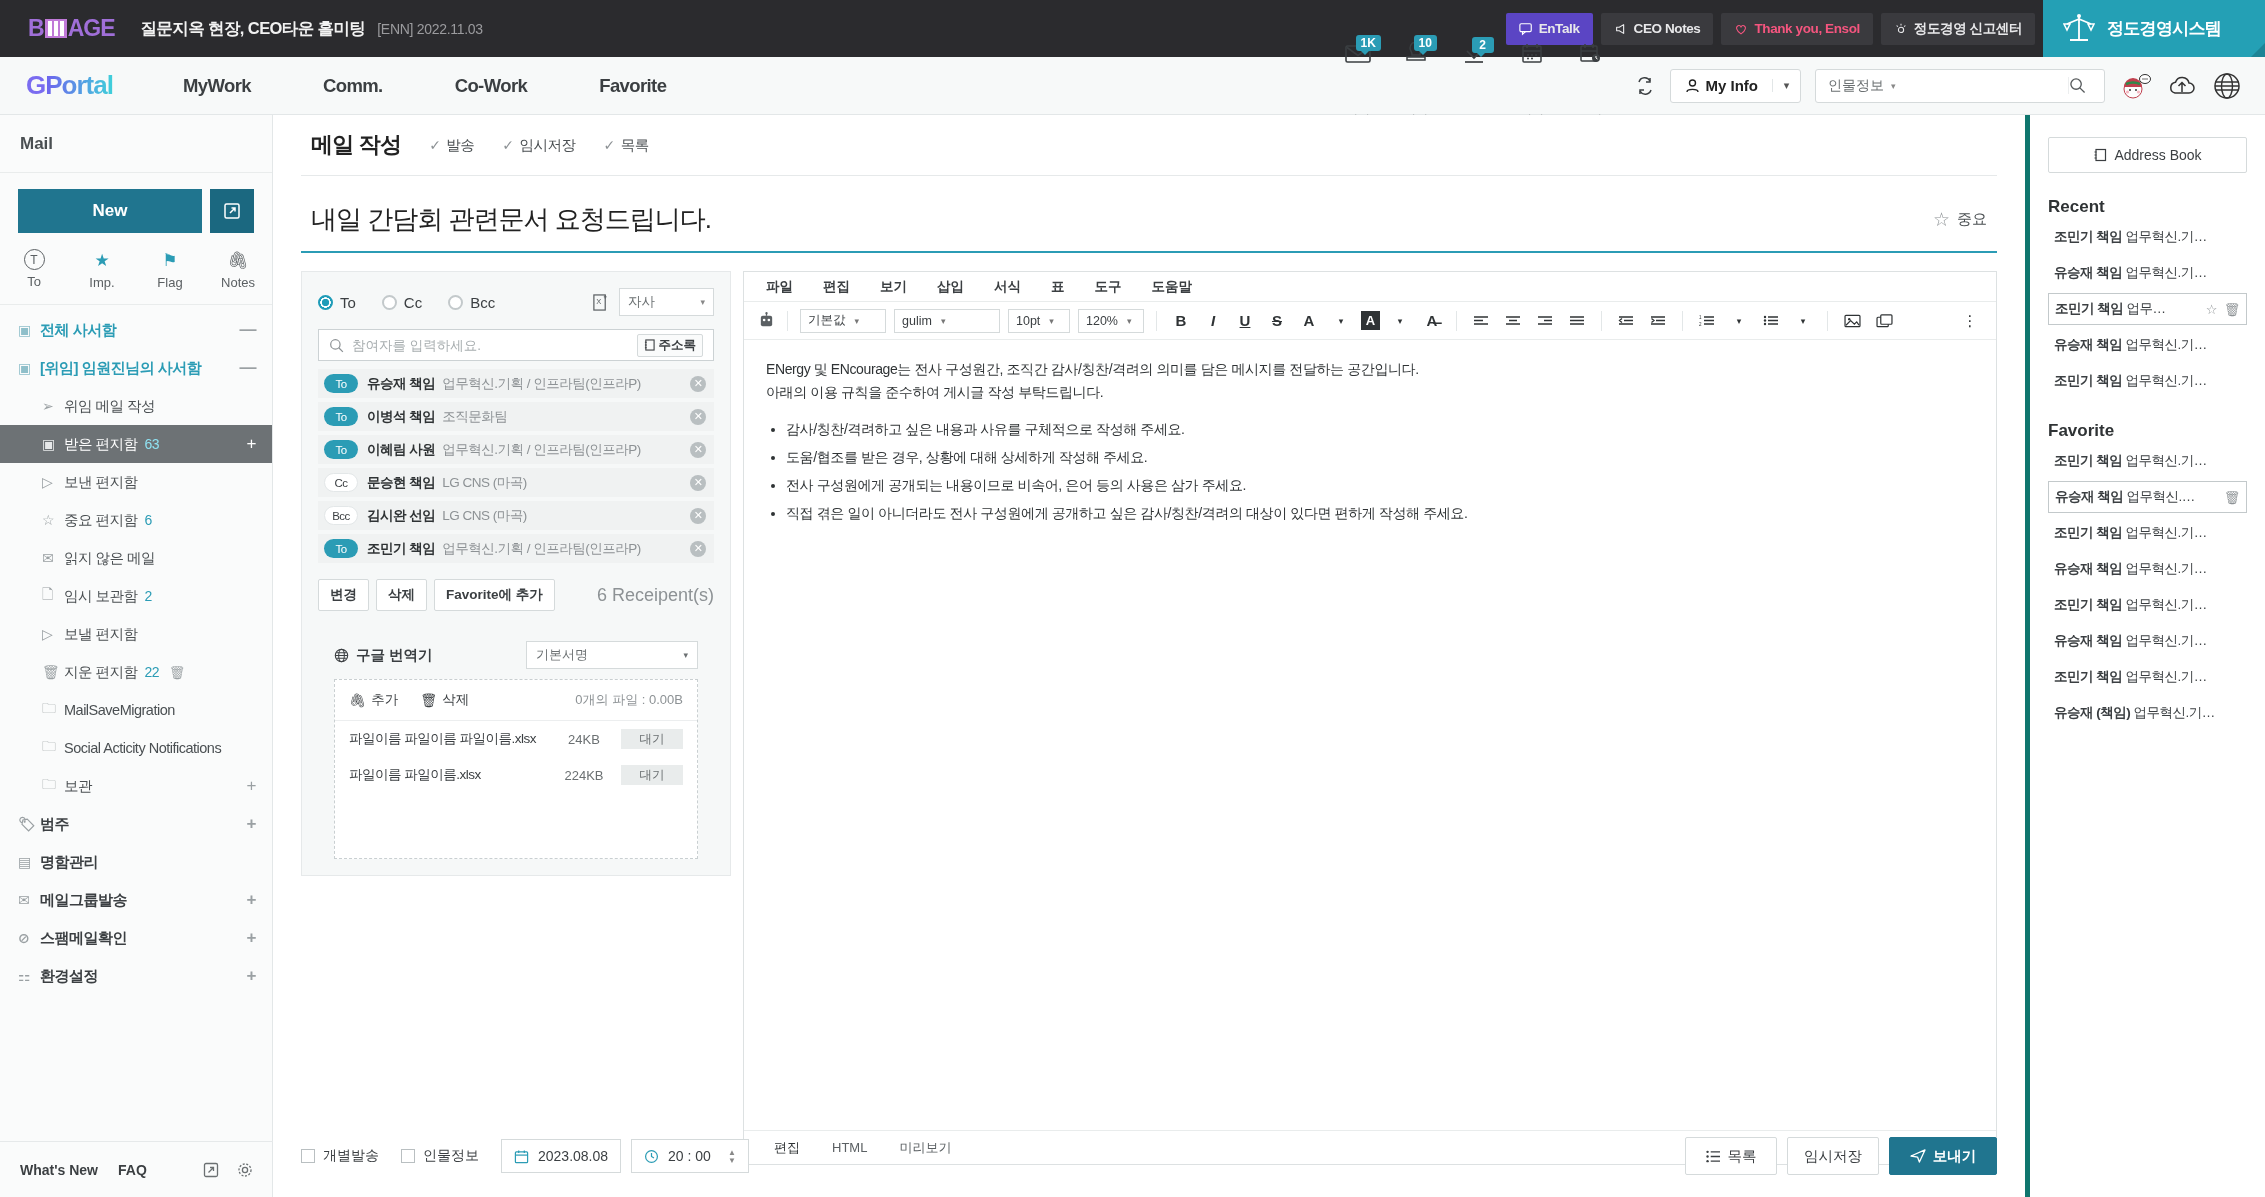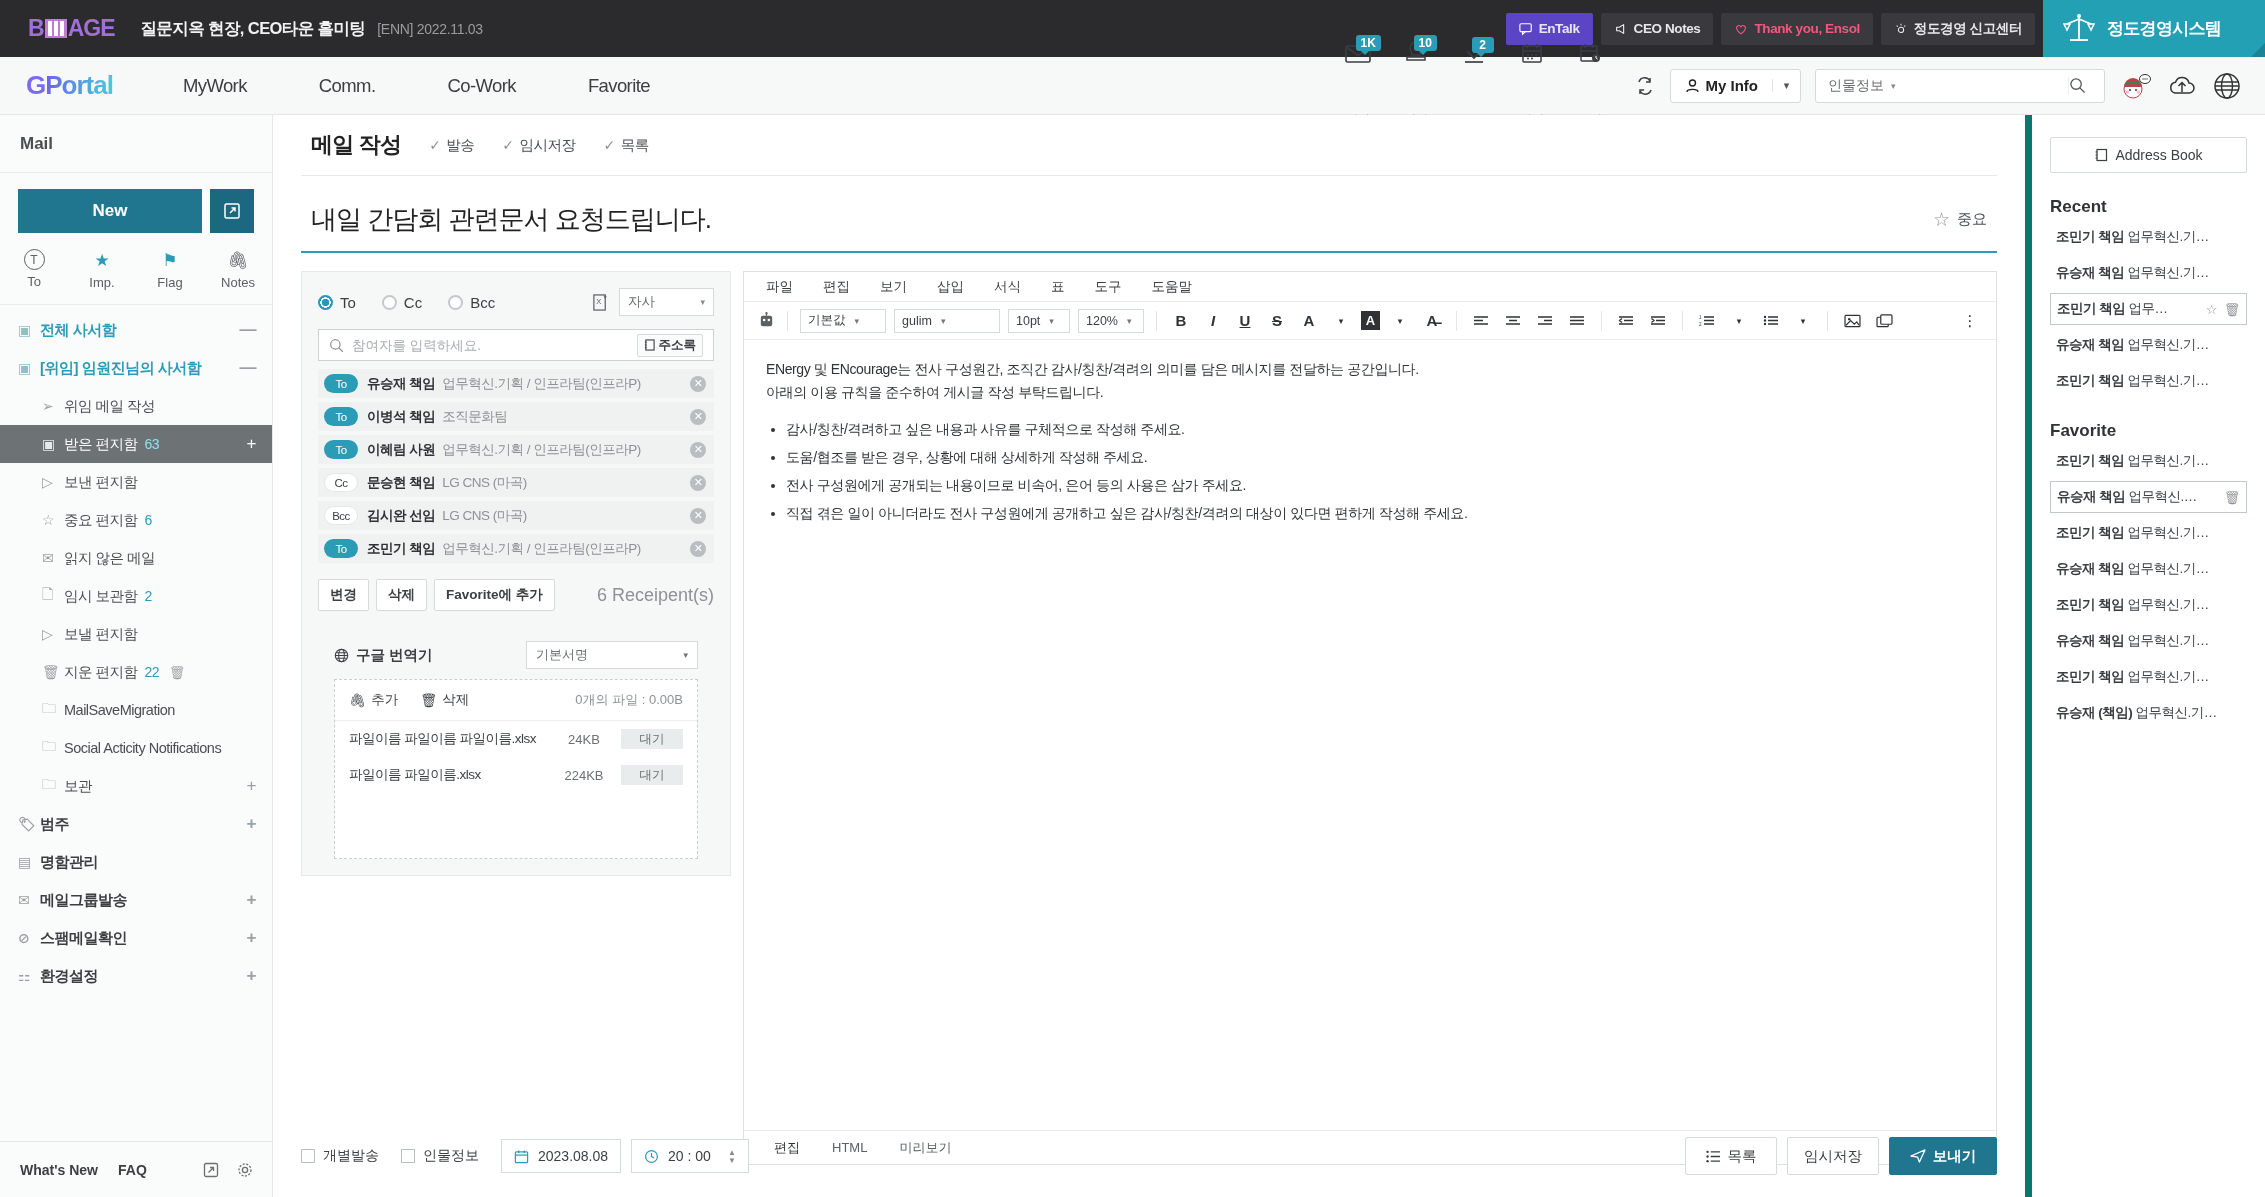--- a/index.html
+++ b/index.html
@@ -44,21 +44,21 @@
 
   
   .navbar {
     position:absolute; left:0; top:57px; width:2265px; height:58px;
     background:#f7f9f9; border-bottom:1px solid #e3e7e8; display:flex; align-items:center;
   }
   .portal-logo { margin-left:26px; font-size:26px; font-weight:bold; letter-spacing:-1px; display:flex; align-items:center;}
   .portal-logo .g { color:#7a6cf0; }
   .portal-logo .p { background:linear-gradient(90deg,#6f62ee,#3fd0da); -webkit-background-clip:text; background-clip:text; color:transparent; }
   .nav-links { display:flex; margin-left:70px; gap:72px; }
-  .nav-links a { color:#3b3f42; font-size:18.5px; font-weight:normal; text-decoration:none; letter-spacing:-0.6px; }
+  .nav-links a { color:#3b3f42; font-size:18.5px; font-weight:bold; text-decoration:none; letter-spacing:-0.6px; }
   .nav-tools { margin-left:auto; display:flex; align-items:center; gap:0; padding-right:24px; }
   .nt-item { width:40px; display:flex; flex-direction:column; align-items:center; position:relative; margin-right:18px;gap:46px; }
   .nt-item .lbl { font-size:12.5px; color:#3b3f42; margin-top:2px; letter-spacing:-0.5px; }
   .nt-badge {
     position:absolute; top:-7px; left:18px; background:#2b9cb5; color:#fff;
     font-size:12px; font-weight:bold; border-radius:3px; padding:1px 5px; min-width:22px; text-align:center;
   }
   .nt-badge::after{content:"";position:absolute;left:5px;bottom:-4px;border:4px solid transparent;border-top-color:#2b9cb5;border-bottom:0;}
   .refresh-ico { margin:0 14px 0 6px; color:#444; }
   .myinfo {
@@ -188,21 +188,21 @@
   .ab-head { display:flex; align-items:center; gap:22px; padding:11px 14px; font-size:13.5px; color:#3b3f42; border-bottom:1px solid #eceeef;}
   .ab-head .it { display:flex; align-items:center; gap:5px; }
   .ab-head .sz { margin-left:auto; color:#8d9295; font-size:13px; }
   .ab-row { display:flex; align-items:center; padding:8px 14px; font-size:13.5px; color:#3b3f42; gap:10px;}
   .ab-row .fname { flex:1; letter-spacing:-0.5px; }
   .ab-row .fsz { color:#6b7072; font-size:13px; width:54px; text-align:center;}
   .ab-row .st { width:62px; height:20px; background:#e9ecec; color:#6b7072; font-size:12.5px; display:flex;align-items:center;justify-content:center;}
 
   
   .editor { flex:1; border:1px solid #dde1e2; display:flex; flex-direction:column; background:#fff; }
-  .ed-menu { height:30px; display:flex; align-items:center; gap:30px; padding:0 22px; border-bottom:1px solid #e9ecec; font-size:13.5px; color:#3b3f42; }
+  .ed-menu { height:30px; display:flex; align-items:center; gap:30px; padding:0 22px; border-bottom:1px solid #e9ecec; font-size:13.5px; color:#3b3f42;font-weight:bold; }
   .ed-tools { height:38px; display:flex; align-items:center; padding:0 14px; gap:8px; border-bottom:1px solid #e9ecec; }
   .ed-tools .bot { font-size:16px; color:#5b6063; }
   .ed-div { width:1px; height:20px; background:#e3e7e8; margin:0 4px; }
   .ed-sel { height:24px; border:1px solid #d5dadb; display:flex; align-items:center; padding:0 7px; font-size:12.5px; color:#3b3f42; background:#fff;}
   .ed-sel .cr { margin-left:9px; font-size:9px; color:#777;}
   .ed-sel.w1 { width:86px; } .ed-sel.w2 { width:106px; } .ed-sel.w3 { width:62px; } .ed-sel.w4 { width:66px; }
   .tb { width:24px; height:24px; display:flex; align-items:center; justify-content:center; font-size:15px; color:#2f3335; }
   .tb.boldi { font-weight:bold; } .tb.it { font-style:italic; font-weight:bold;}
   .tb.ul { text-decoration:underline; font-weight:bold;} .tb.st { text-decoration:line-through; font-weight:bold;}
   .tb.hl { background:#2f3335; color:#fff; font-weight:bold; width:19px;height:19px; font-size:13px;}
@@ -219,21 +219,21 @@
   .cbx .bx { width:14px;height:14px;border:1.6px solid #b9bfc1; background:#fff;}
   .dt-field { display:flex; align-items:center; gap:9px; border:1px solid #d5dadb; background:#fff; height:34px; padding:0 12px; font-size:14px; color:#3b3f42; margin-right:10px;}
   .dt-field .spin { display:flex; flex-direction:column; gap:1px; margin-left:8px; color:#888; font-size:8px; line-height:7px;}
   .bottom-right { margin-left:auto; display:flex; align-items:center; gap:10px; }
   .b-btn { height:38px; min-width:92px; border:1px solid #d5dadb; background:#fff; font-size:14.5px; color:#3b3f42; display:flex; align-items:center; justify-content:center; gap:7px; border-radius:2px; cursor:pointer; font-family:inherit;}
   .b-btn.primary { background:#20758f; color:#fff; border-color:#20758f; font-weight:bold; min-width:108px; }
 
   
   .rightpanel {
     position:absolute; right:0; top:115px; width:240px; height:1082px;
-    background:#fff; border-left:7px solid #0f766e; padding:22px 18px;
+    background:#fff; border-left:5px solid #0f766e; padding:22px 18px;
   }
   .ab-btn {
     height:36px; border:1px solid #d5dadb; background:#fff; display:flex; align-items:center;
     justify-content:center; gap:7px; font-size:14px; color:#3b3f42; border-radius:2px; cursor:pointer;
   }
   .rp-sec { margin-top:24px; font-size:17px; font-weight:bold; color:#2f3335; }
   .rp-item {
     height:32px; display:flex; align-items:center; font-size:13.5px; color:#3b3f42;
     letter-spacing:-0.5px; padding:0 6px; margin-top:4px; white-space:nowrap; overflow:hidden;
   }

